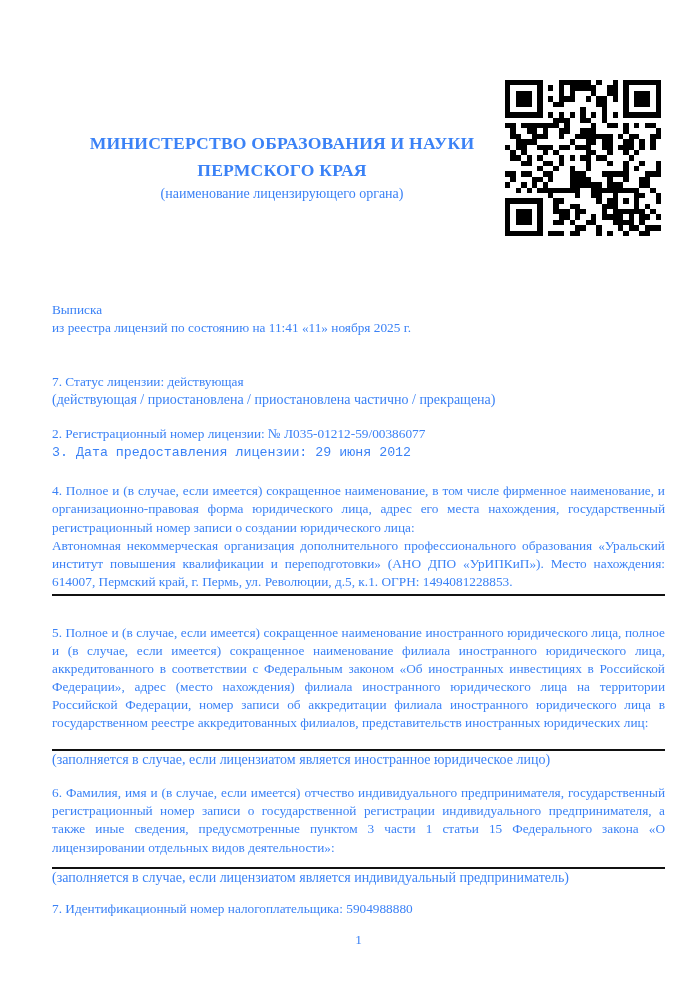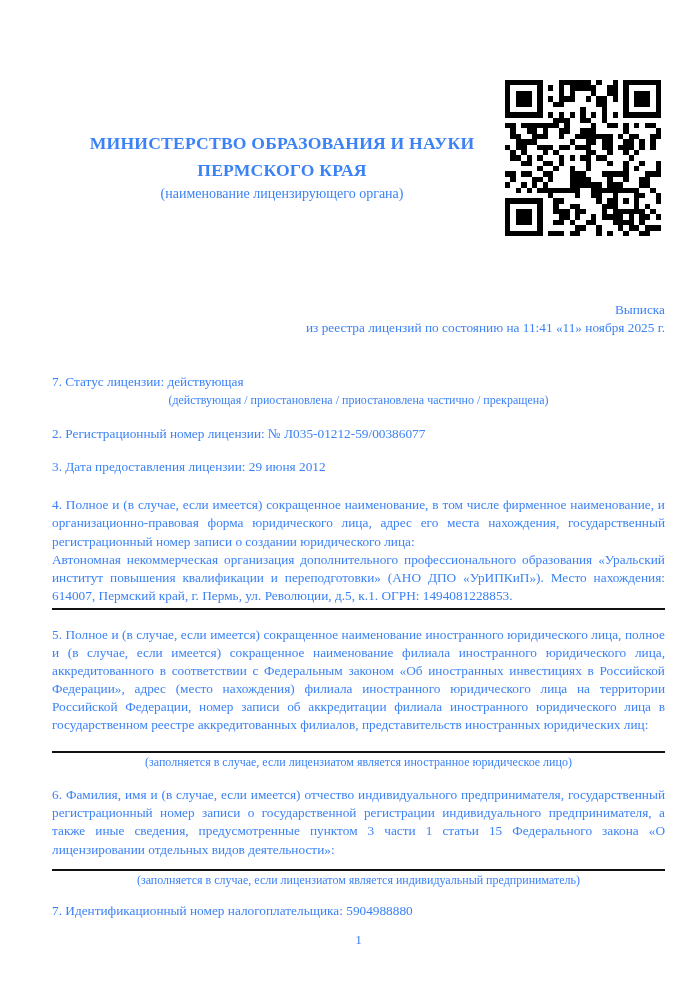--- a/index.html
+++ b/index.html
@@ -17,30 +17,30 @@
   }
   .qr {
     position:absolute; top:80px; right:39px;
     width:156px; height:156px;
   }
   .qr svg { display:block; width:156px; height:156px; }
   .header-text { margin-top:130px; width:460px; text-align:center; }
   .ministry { font-weight:700; font-size:17.6px; line-height:27px; letter-spacing:.2px; }
   .small { font-size:14px; line-height:14px; }
   .ministry-caption { margin-top:3px; }
-  .doc-title { margin-top:100px; text-align:right; }
+  .doc-title { margin-top:100px; text-align:left; }
   .item p { margin:0; }
   .just { text-align:justify; text-align-last:left; }
-  .center-caption { text-align:center; font-size:12px; line-height:14px; margin-top:2px; }
+  .center-caption { text-align:left; font-size:14px; line-height:14px; margin-top:2px; }
   .rule { border-top:2px solid #111; margin-top:3px; height:0; }
   #item1 { margin-top:36px; }
   #item2 { margin-top:18px; }
-  #item3 { margin-top:15px; }
+  #item3 { margin-top:1px;font-family:Liberation Mono, monospace; }
   #item4 { margin-top:20px; }
-  #item5 { margin-top:16px; }
+  #item5 { margin-top:28px; }
   #item5 .rule { margin-top:17px; }
   #item6 { margin-top:17px; }
   #item6 .rule { margin-top:10px; }
   #item7 { margin-top:15px; }
   .page-number {
     position:absolute; bottom:40px; left:52px; right:35px;
     text-align:center; font-size:13.3px;
   }
 </style>
 </head>

